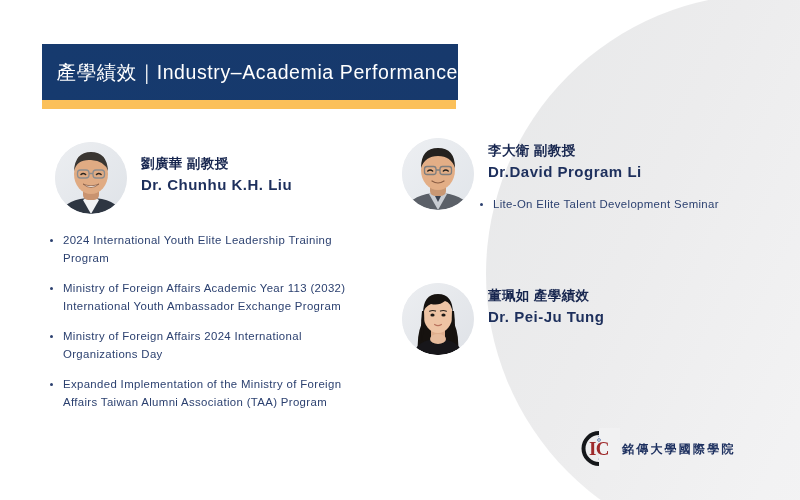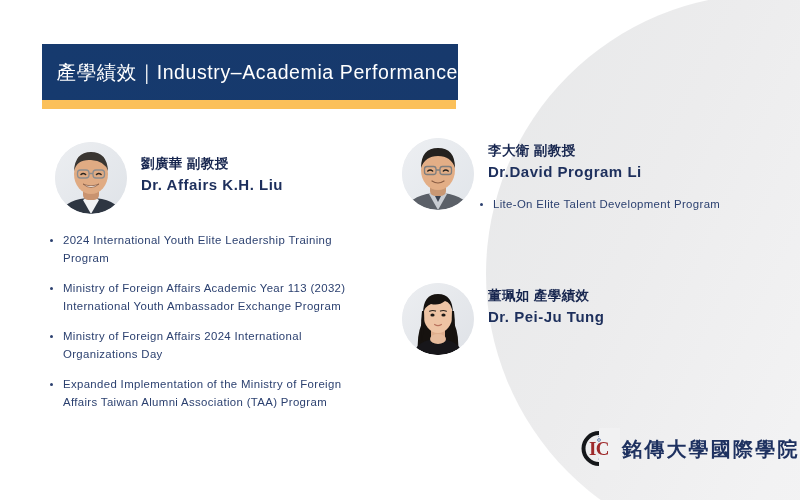--- a/index.html
+++ b/index.html
@@ -140,21 +140,21 @@
     position: absolute;
     left: 578px;
     top: 428px;
     display: flex;
     align-items: center;
     gap: 2px;
     z-index: 4;
   }
   .logo-mark { width: 42px; height: 42px; display: block; }
   .logo-text {
-    font-size: 20px;
+    font-size: 12px;
     font-weight: bold;
     color: #1e3160;
     letter-spacing: 2.2px;
     white-space: nowrap;
   }
 </style>
 </head>
 <body>
 
 <div id="slide">
@@ -202,21 +202,21 @@
           <path d="M26 32.5 q2.2 -2 4.6 0" stroke="#2b2620" stroke-width="1.5" fill="none" stroke-linecap="round"></path>
           <path d="M41.5 32.5 q2.2 -2 4.6 0" stroke="#2b2620" stroke-width="1.5" fill="none" stroke-linecap="round"></path>
 
           <path d="M28 42 q8 7 16 0 q-8 3.5 -16 0 z" fill="#ffffff" stroke="#8a5d44" stroke-width="0.8"></path>
         </g>
       </svg>
     </div>
 
     <div class="person-names" style="left:86px; top:12px;">
       <div class="name-cn">劉廣華 副教授</div>
-      <div class="name-en">Dr. Affairs K.H. Liu</div>
+      <div class="name-en">Dr. Chunhu K.H. Liu</div>
     </div>
   </div>
 
   <ul class="bullets left-list">
     <li>2024 International Youth Elite Leadership Training Program</li>
     <li>Ministry of Foreign Affairs Academic Year 113 (2032) International Youth Ambassador Exchange Program</li>
     <li>Ministry of Foreign Affairs 2024 International Organizations Day</li>
     <li>Expanded Implementation of the Ministry of Foreign Affairs Taiwan Alumni Association (TAA) Program</li>
   </ul>
 
@@ -253,21 +253,21 @@
       </svg>
     </div>
 
     <div class="person-names" style="left:86px; top:3px;">
       <div class="name-cn">李大衛 副教授</div>
       <div class="name-en">Dr.David Program Li</div>
     </div>
   </div>
 
   <ul class="bullets list-li">
-    <li>Lite-On Elite Talent Development Program</li>
+    <li>Lite-On Elite Talent Development Seminar</li>
   </ul>
 
   <div class="person" style="left:402px; top:283px; width:340px; height:80px;">
 
     <div class="avatar" style="width:72px; height:72px;">
       <svg width="72" height="72" viewBox="0 0 72 72">
         <defs>
           <clipPath id="clipC">
               <circle cx="36" cy="36" r="36"></circle>
             </clipPath>

